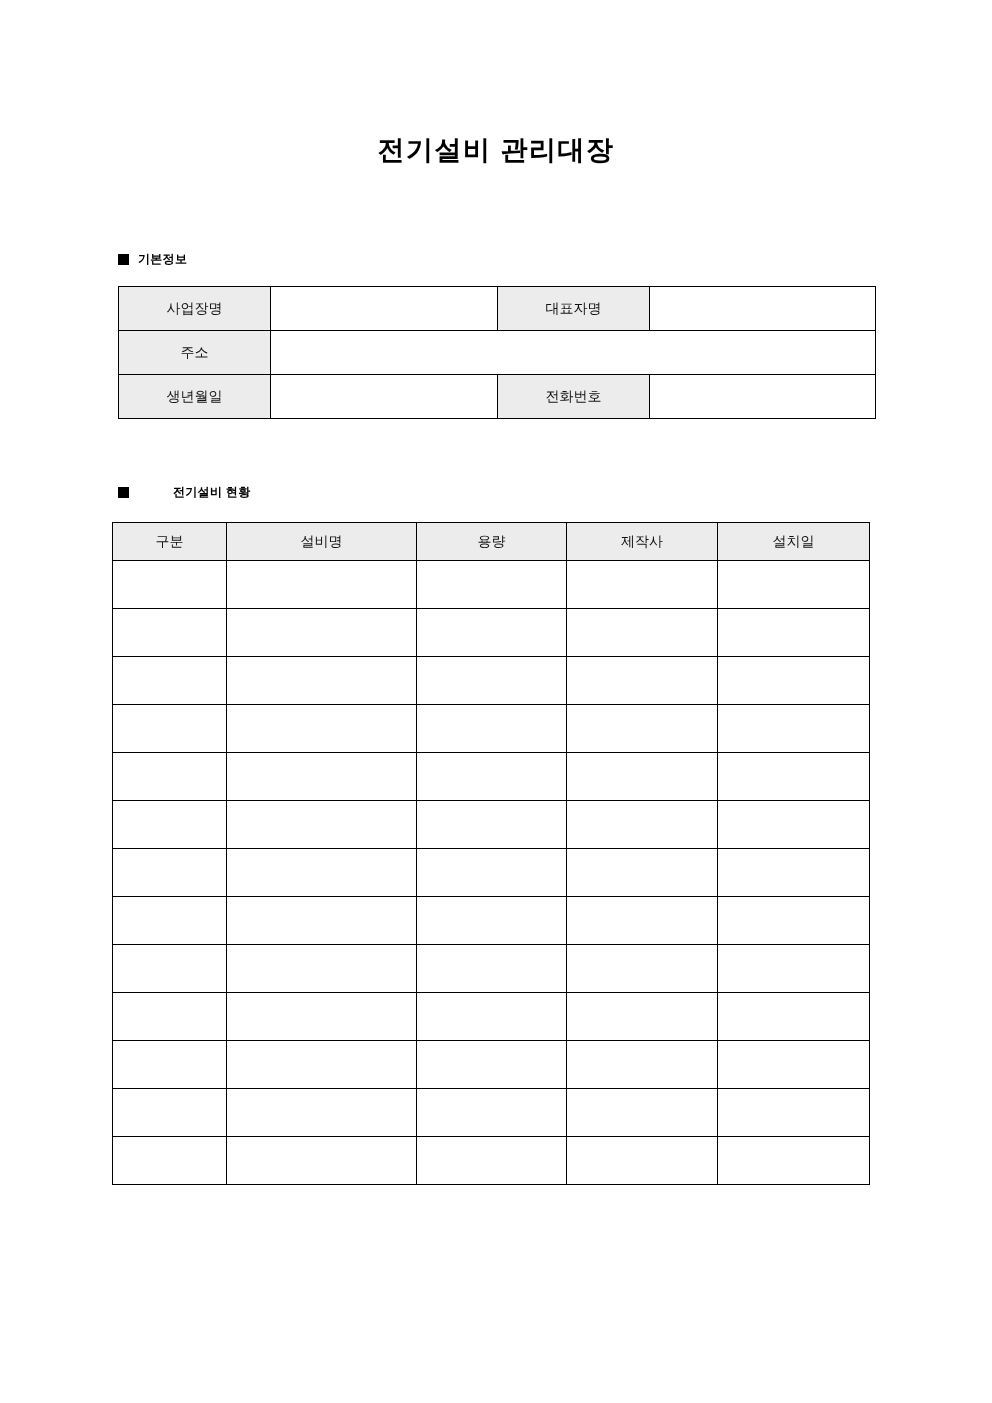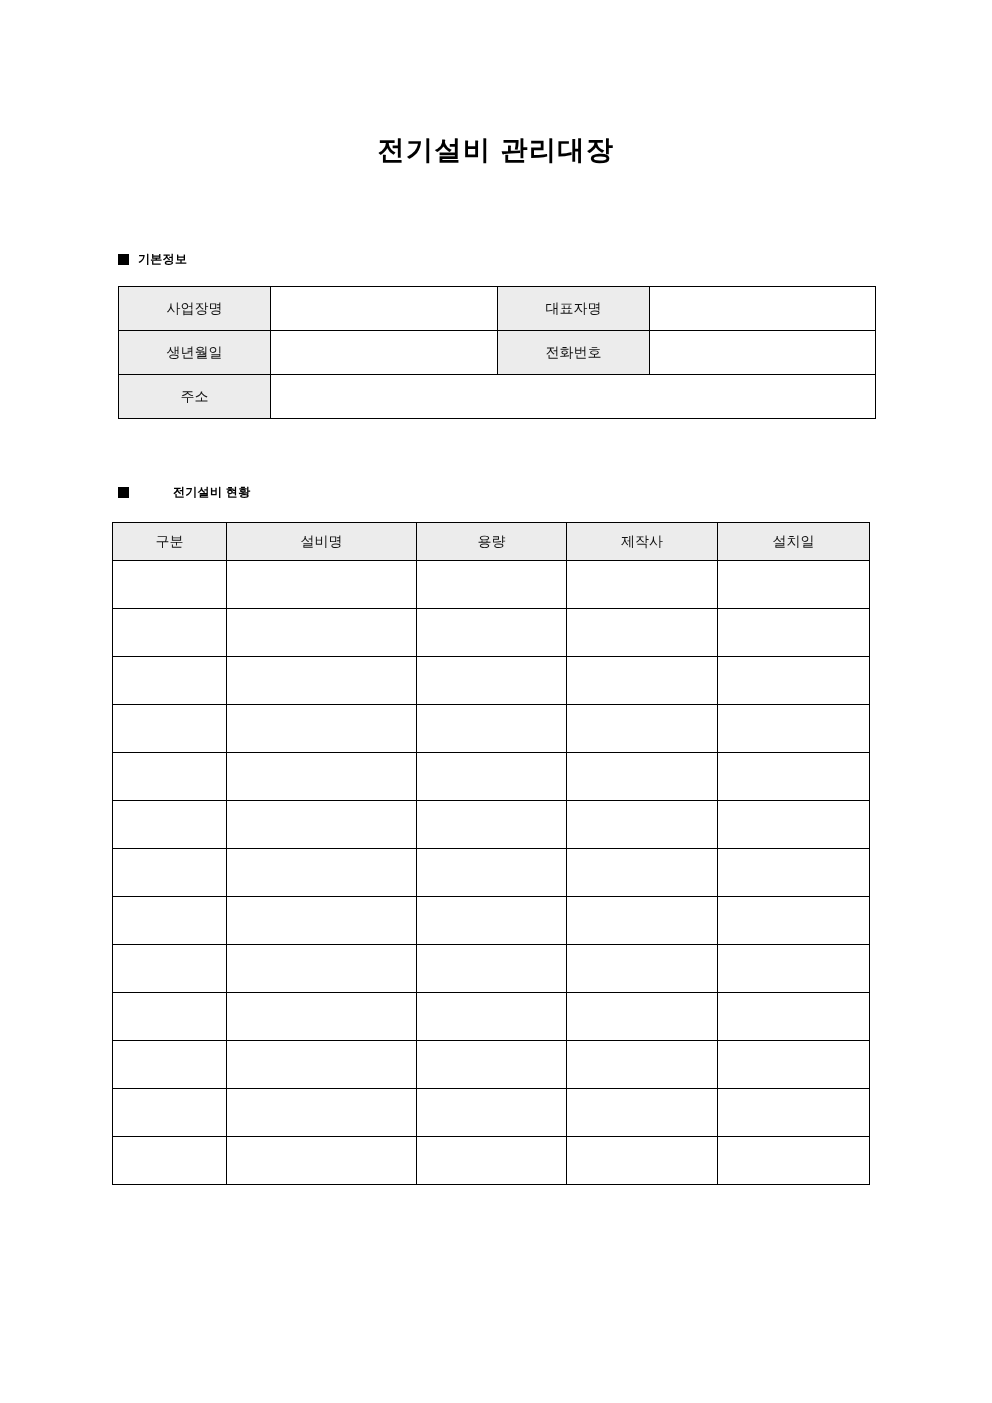--- a/index.html
+++ b/index.html
@@ -135,28 +135,28 @@
         <col class="bi-c4">
     </colgroup>
     <tbody>
       <tr>
         <td class="label">사업장명</td>
         <td class="value"></td>
         <td class="label">대표자명</td>
         <td class="value"></td>
       </tr>
       <tr>
-        <td class="label">생년월일</td>
-        <td class="value"></td>
-        <td class="label">전화번호</td>
-        <td class="value"></td>
-      </tr>
-      <tr>
         <td class="label">주소</td>
         <td class="value" colspan="3"></td>
+      </tr>
+      <tr>
+        <td class="label">생년월일</td>
+        <td class="value"></td>
+        <td class="label">전화번호</td>
+        <td class="value"></td>
       </tr>
     </tbody>
   </table>
 
   <div class="section-heading" id="heading-equip">
     <span class="bullet"></span>
     <span>전기설비 현황</span>
   </div>
 
   <table class="doc-table" id="table-equip">

